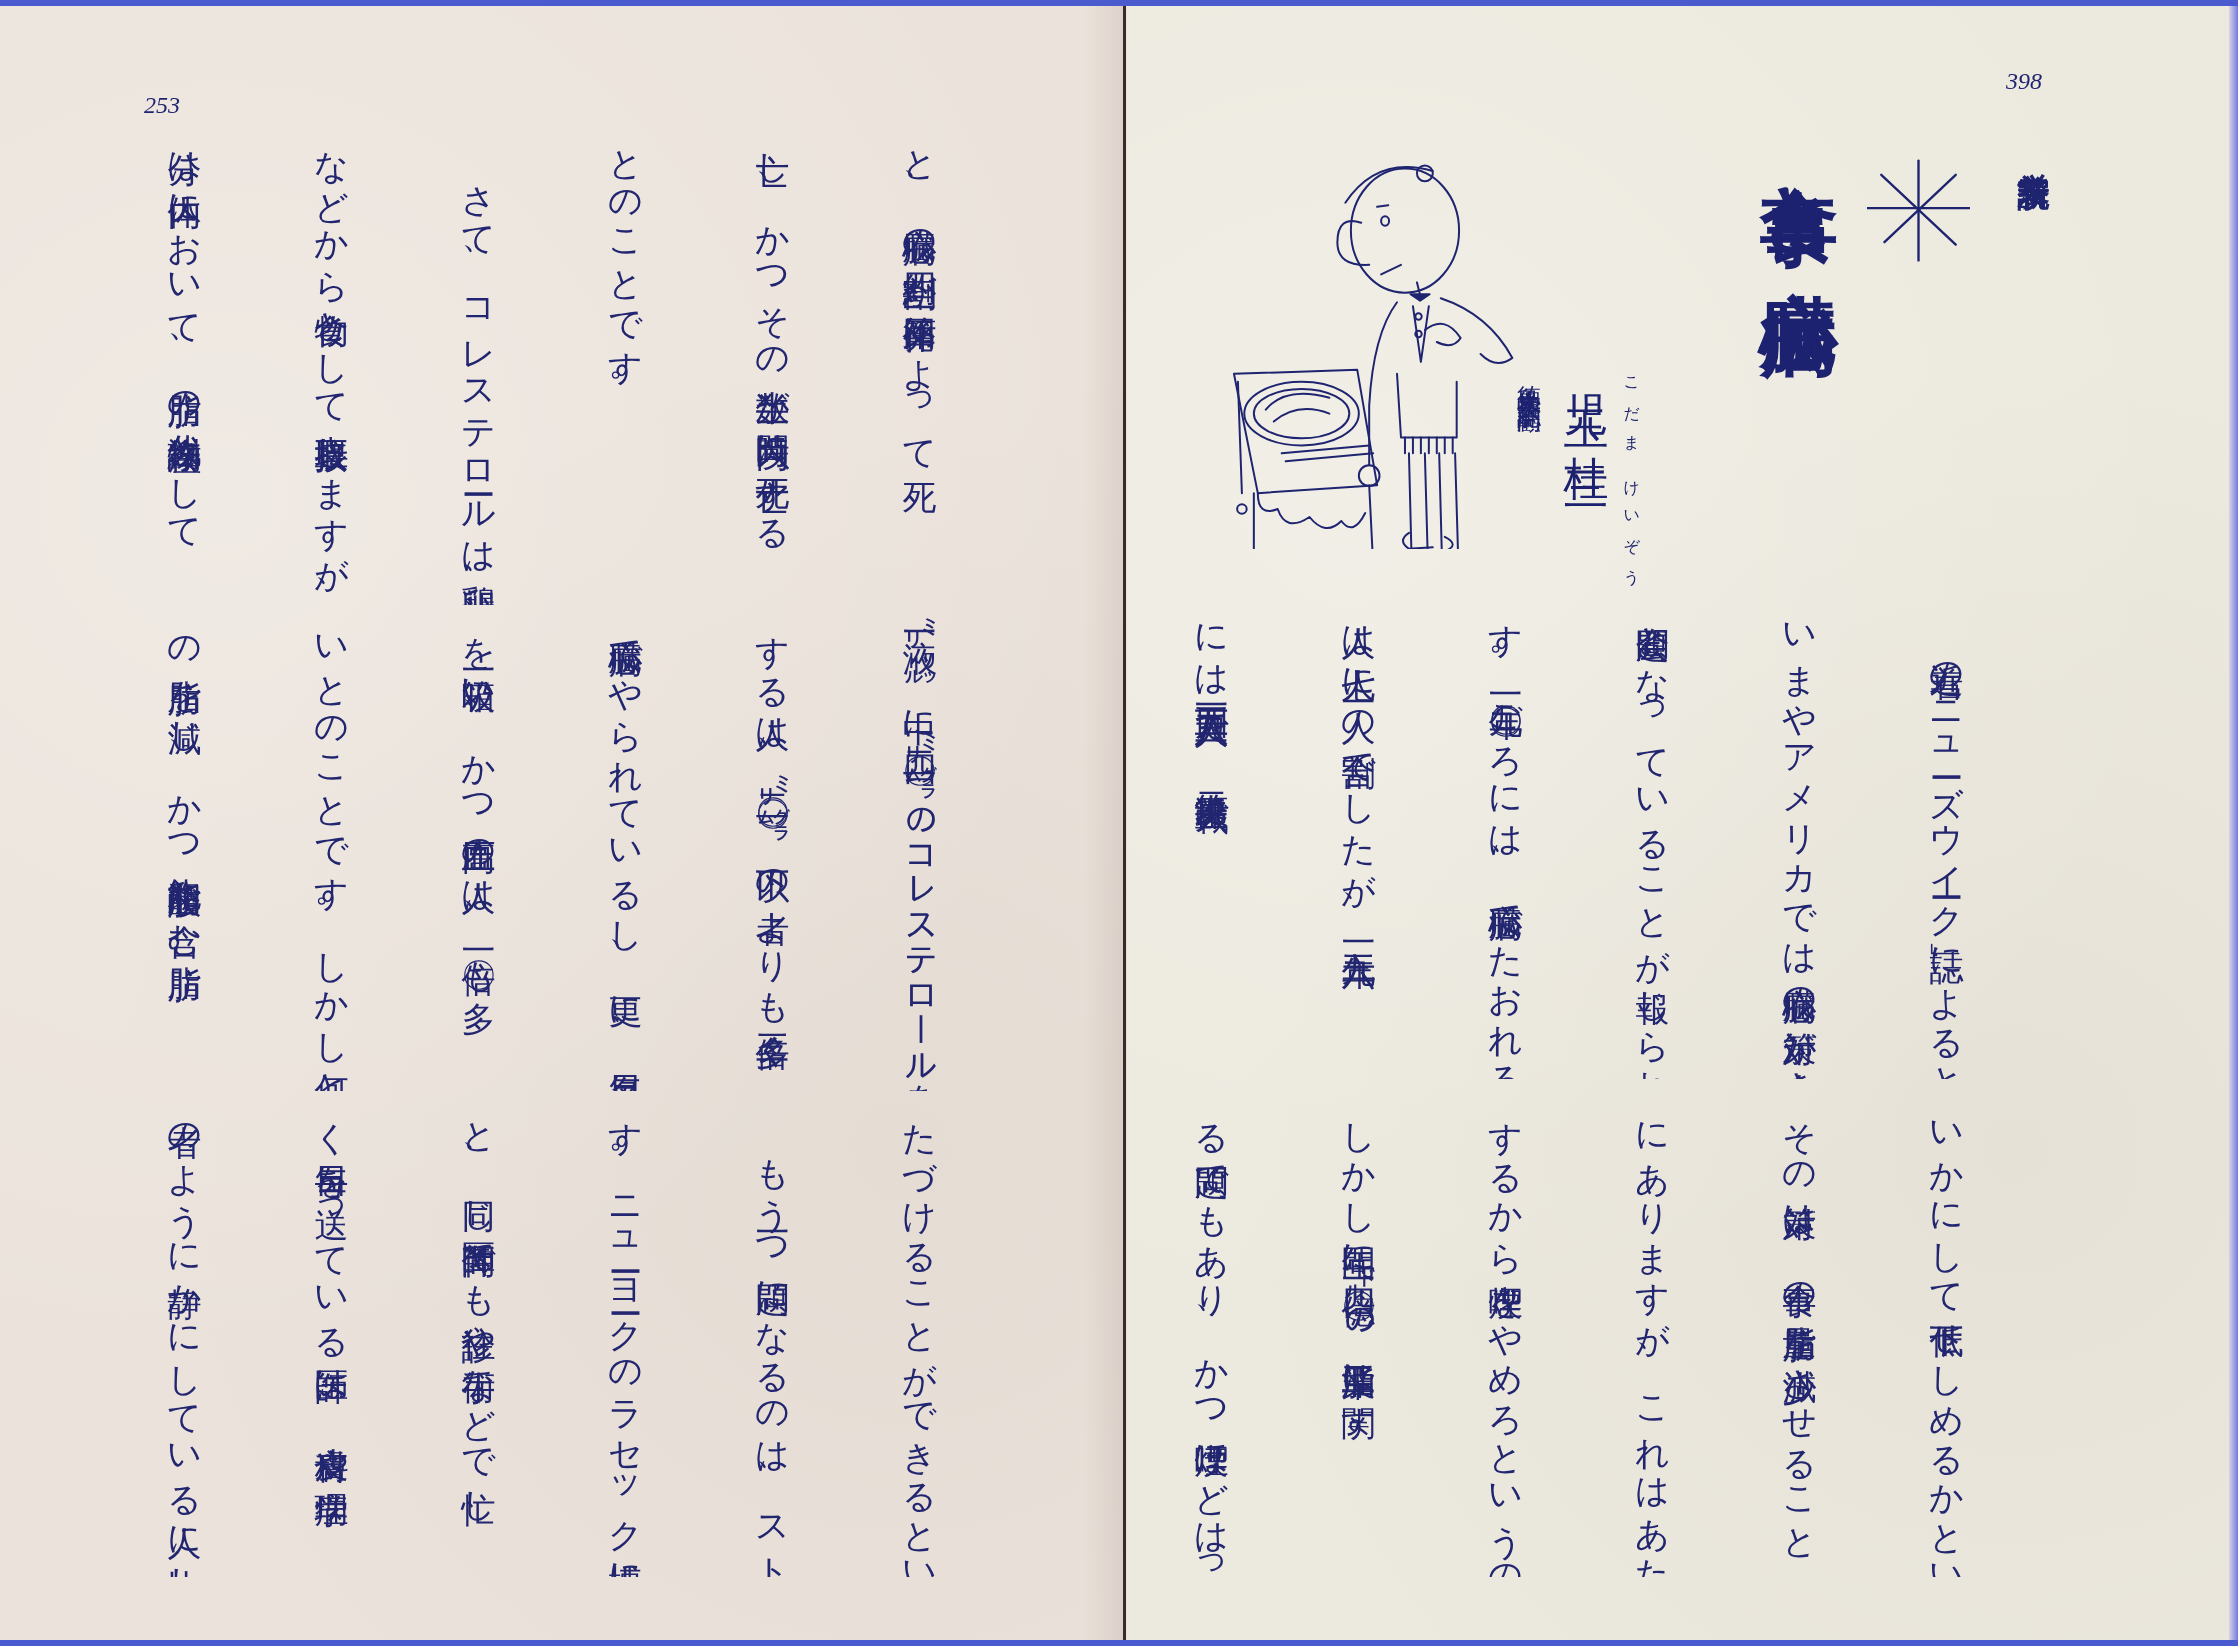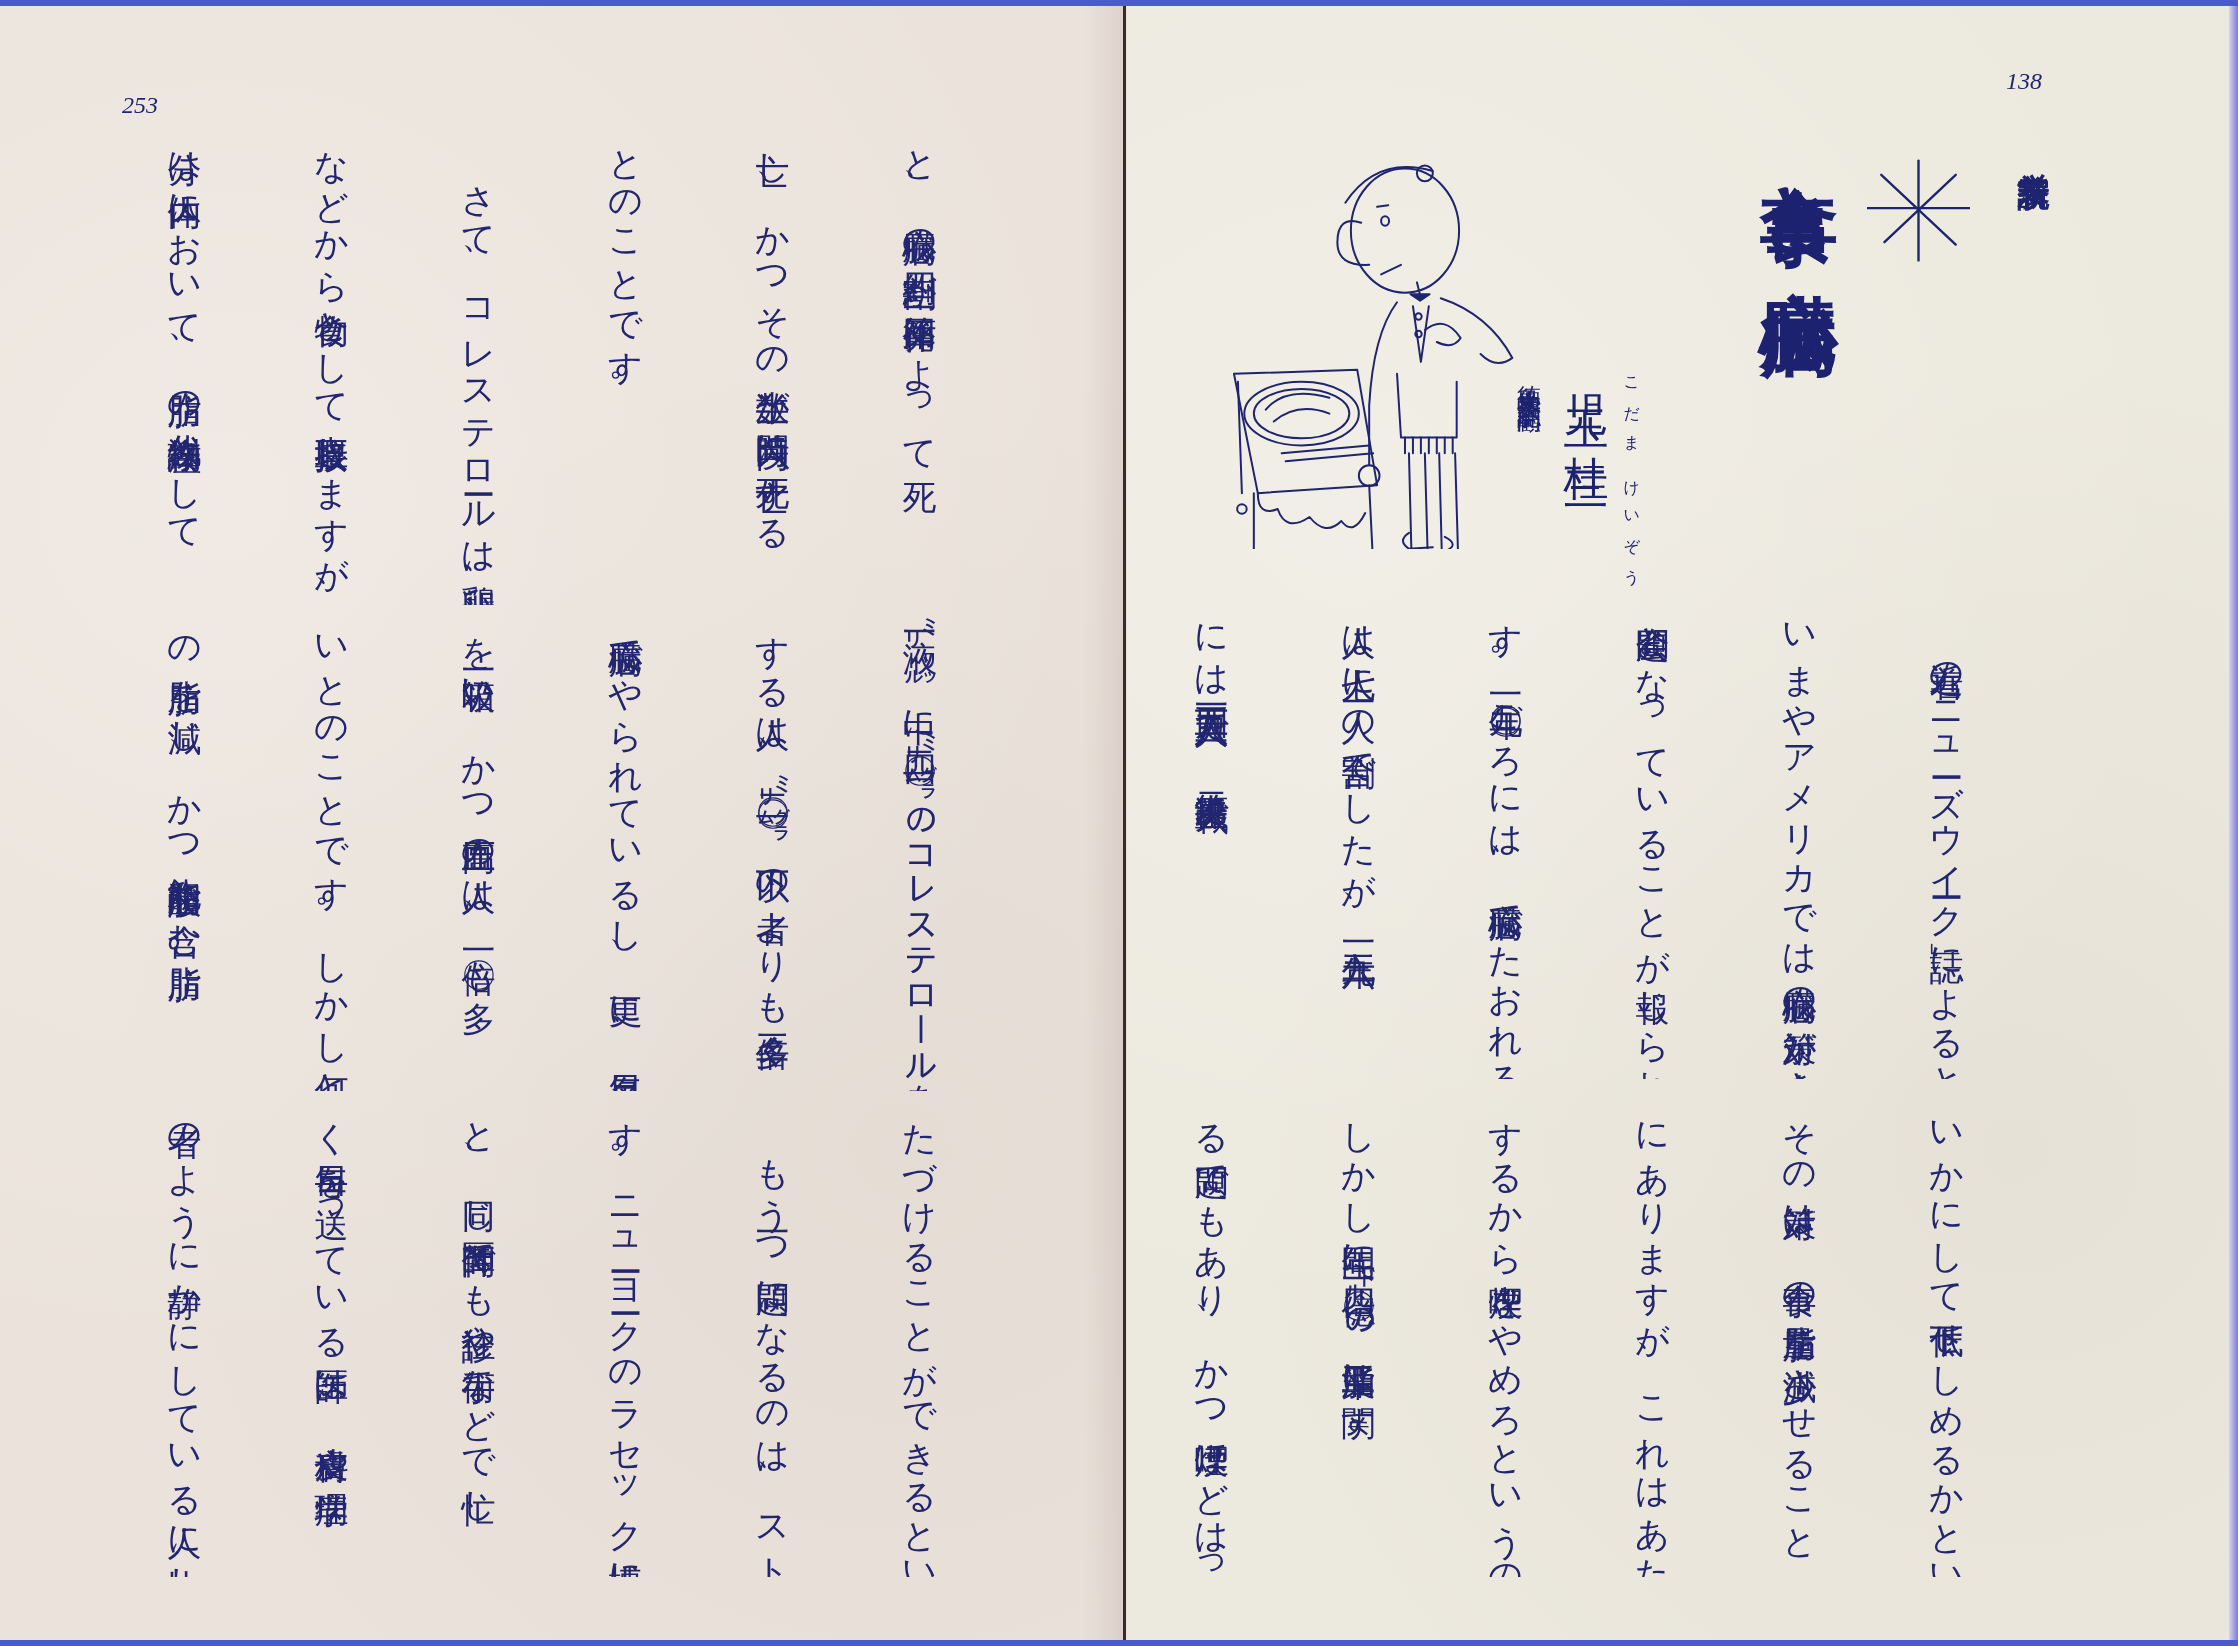--- a/index.html
+++ b/index.html
@@ -32,21 +32,21 @@
     background: linear-gradient(to right, rgba(0,0,0,0), rgba(120,90,90,0.12));
   }
   .page-edge-right {
     position: absolute; right: 0; top: 6.4px; width: 9.6px; height: 1634px;
     background: linear-gradient(to right, #d9d3e8, #6a70d8);
   }
   .page-number {
     position: absolute; font-style: italic; font-size: 24px;
     font-family: "Liberation Serif", serif; color: #1f2470;
   }
-  .pn-left { left: 122px; top: 92px; }
+  .pn-left { left: 144px; top: 92px; }
   .pn-right { left: 2006px; top: 68px; }
 
   
   .vblock {
     position: absolute;
     writing-mode: vertical-rl;
     font-size: 34px; line-height: 49px;
     letter-spacing: 1.2px;
     color: #222670;
     font-family: "DejaVu Sans", sans-serif;
@@ -99,21 +99,21 @@
 
 <div class="spread">
   <div class="page page-left"></div>
   <div class="page page-right"></div>
 </div>
 <div class="gutter-shade"></div>
 <div class="gutter"></div>
 <div class="page-edge-right"></div>
 
 <div class="page-number pn-left">253</div>
-<div class="page-number pn-right">138</div>
+<div class="page-number pn-right">398</div>
 
 <div class="series-label">栄養新説</div>
 
 <svg class="asterisk-ornament" viewBox="0 0 130 130">
   <g stroke="#1f2470" stroke-width="3" stroke-linecap="round">
     <line x1="65" y1="2" x2="65" y2="128"></line>
     <line x1="0" y1="62" x2="130" y2="62"></line>
     <line x1="18" y1="20" x2="112" y2="108"></line>
     <line x1="112" y1="20" x2="22" y2="105"></line>
   </g>

